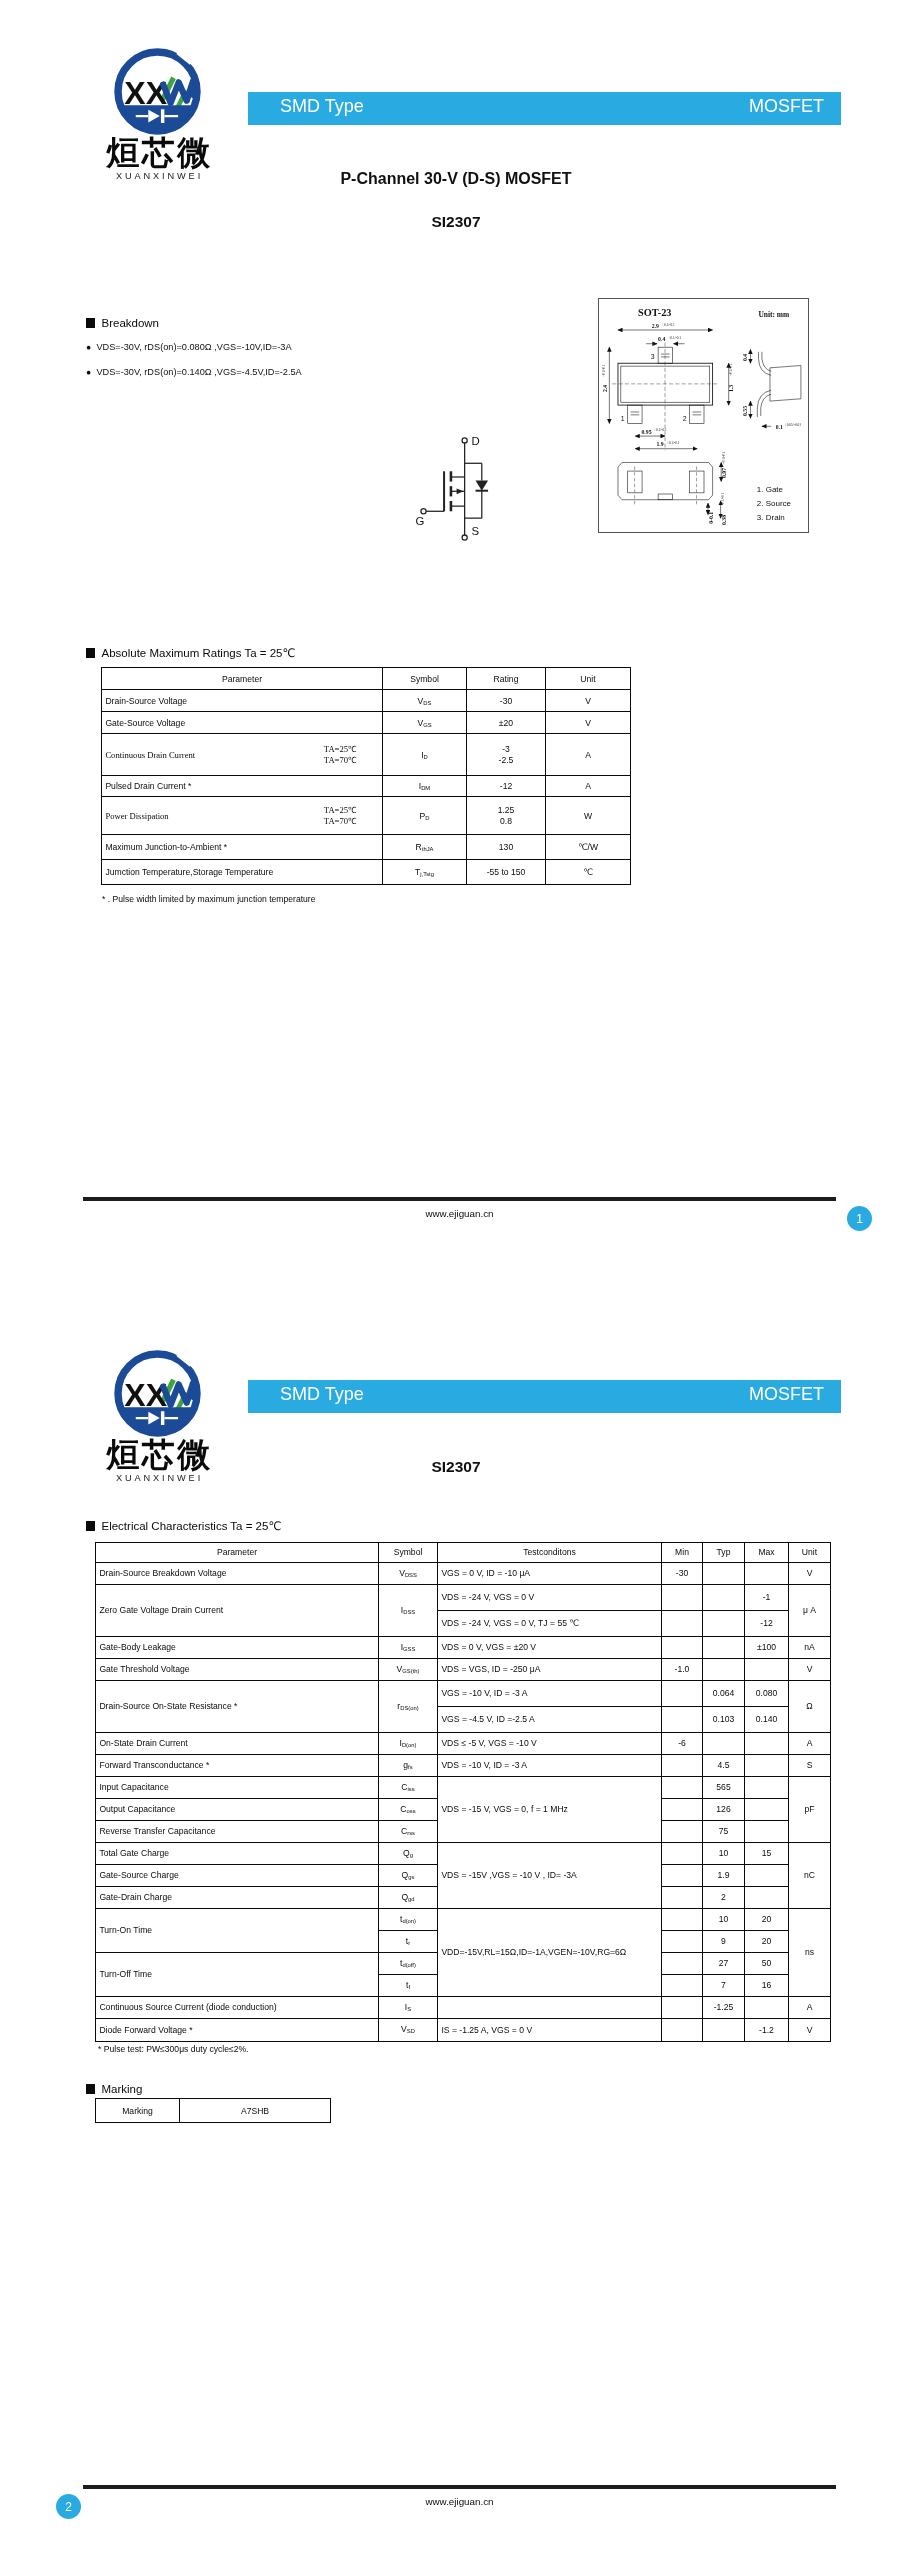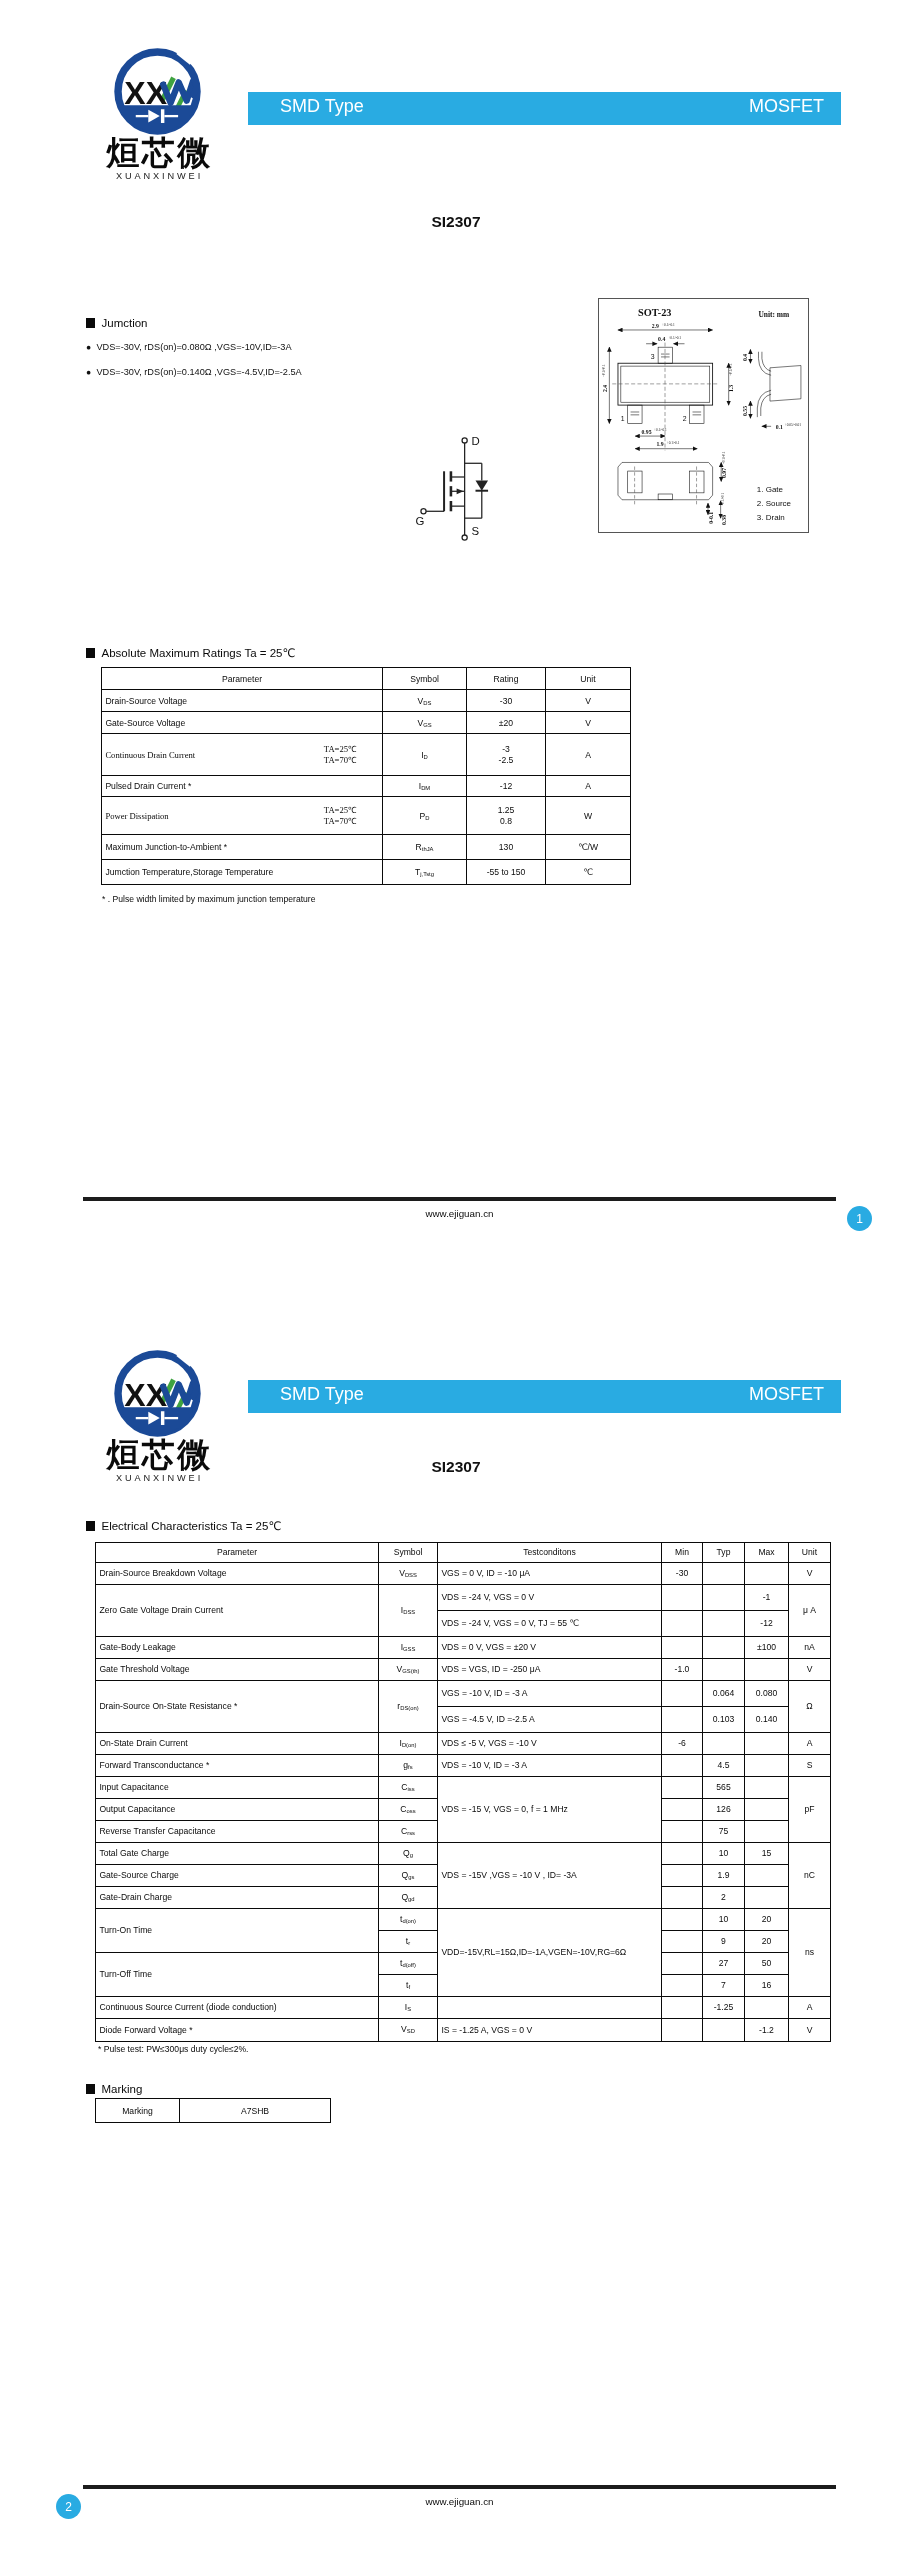--- a/index.html
+++ b/index.html
@@ -76,25 +76,26 @@
     </svg>
     <div class="logo-cn" style="top:131px">烜芯微</div>
     <div class="logo-en" style="top:171px">XUANXINWEI</div>
   </div>
 
   <div class="banner">
     <span>SMD Type</span>
     <span>MOSFET</span>
   </div>
 
+  <div class="doc-title" style="top:170px">P-Channel 30-V (D-S) MOSFET</div>
   <div class="doc-title" style="top:213px;font-size:15.5px">SI2307</div>
 
   <div class="hsec" style="left:86px;top:317px">
     <div class="sq"></div>
-    <span>Jumction</span>
+    <span>Breakdown</span>
   </div>
   <div class="feature-item" style="top:342px">
     <span class="bullet">●</span>
     <span>VDS=-30V, rDS(on)=0.080Ω ,VGS=-10V,ID=-3A</span>
   </div>
   <div class="feature-item" style="top:367px">
     <span class="bullet">●</span>
     <span>VDS=-30V, rDS(on)=0.140Ω ,VGS=-4.5V,ID=-2.5A</span>
   </div>
 

